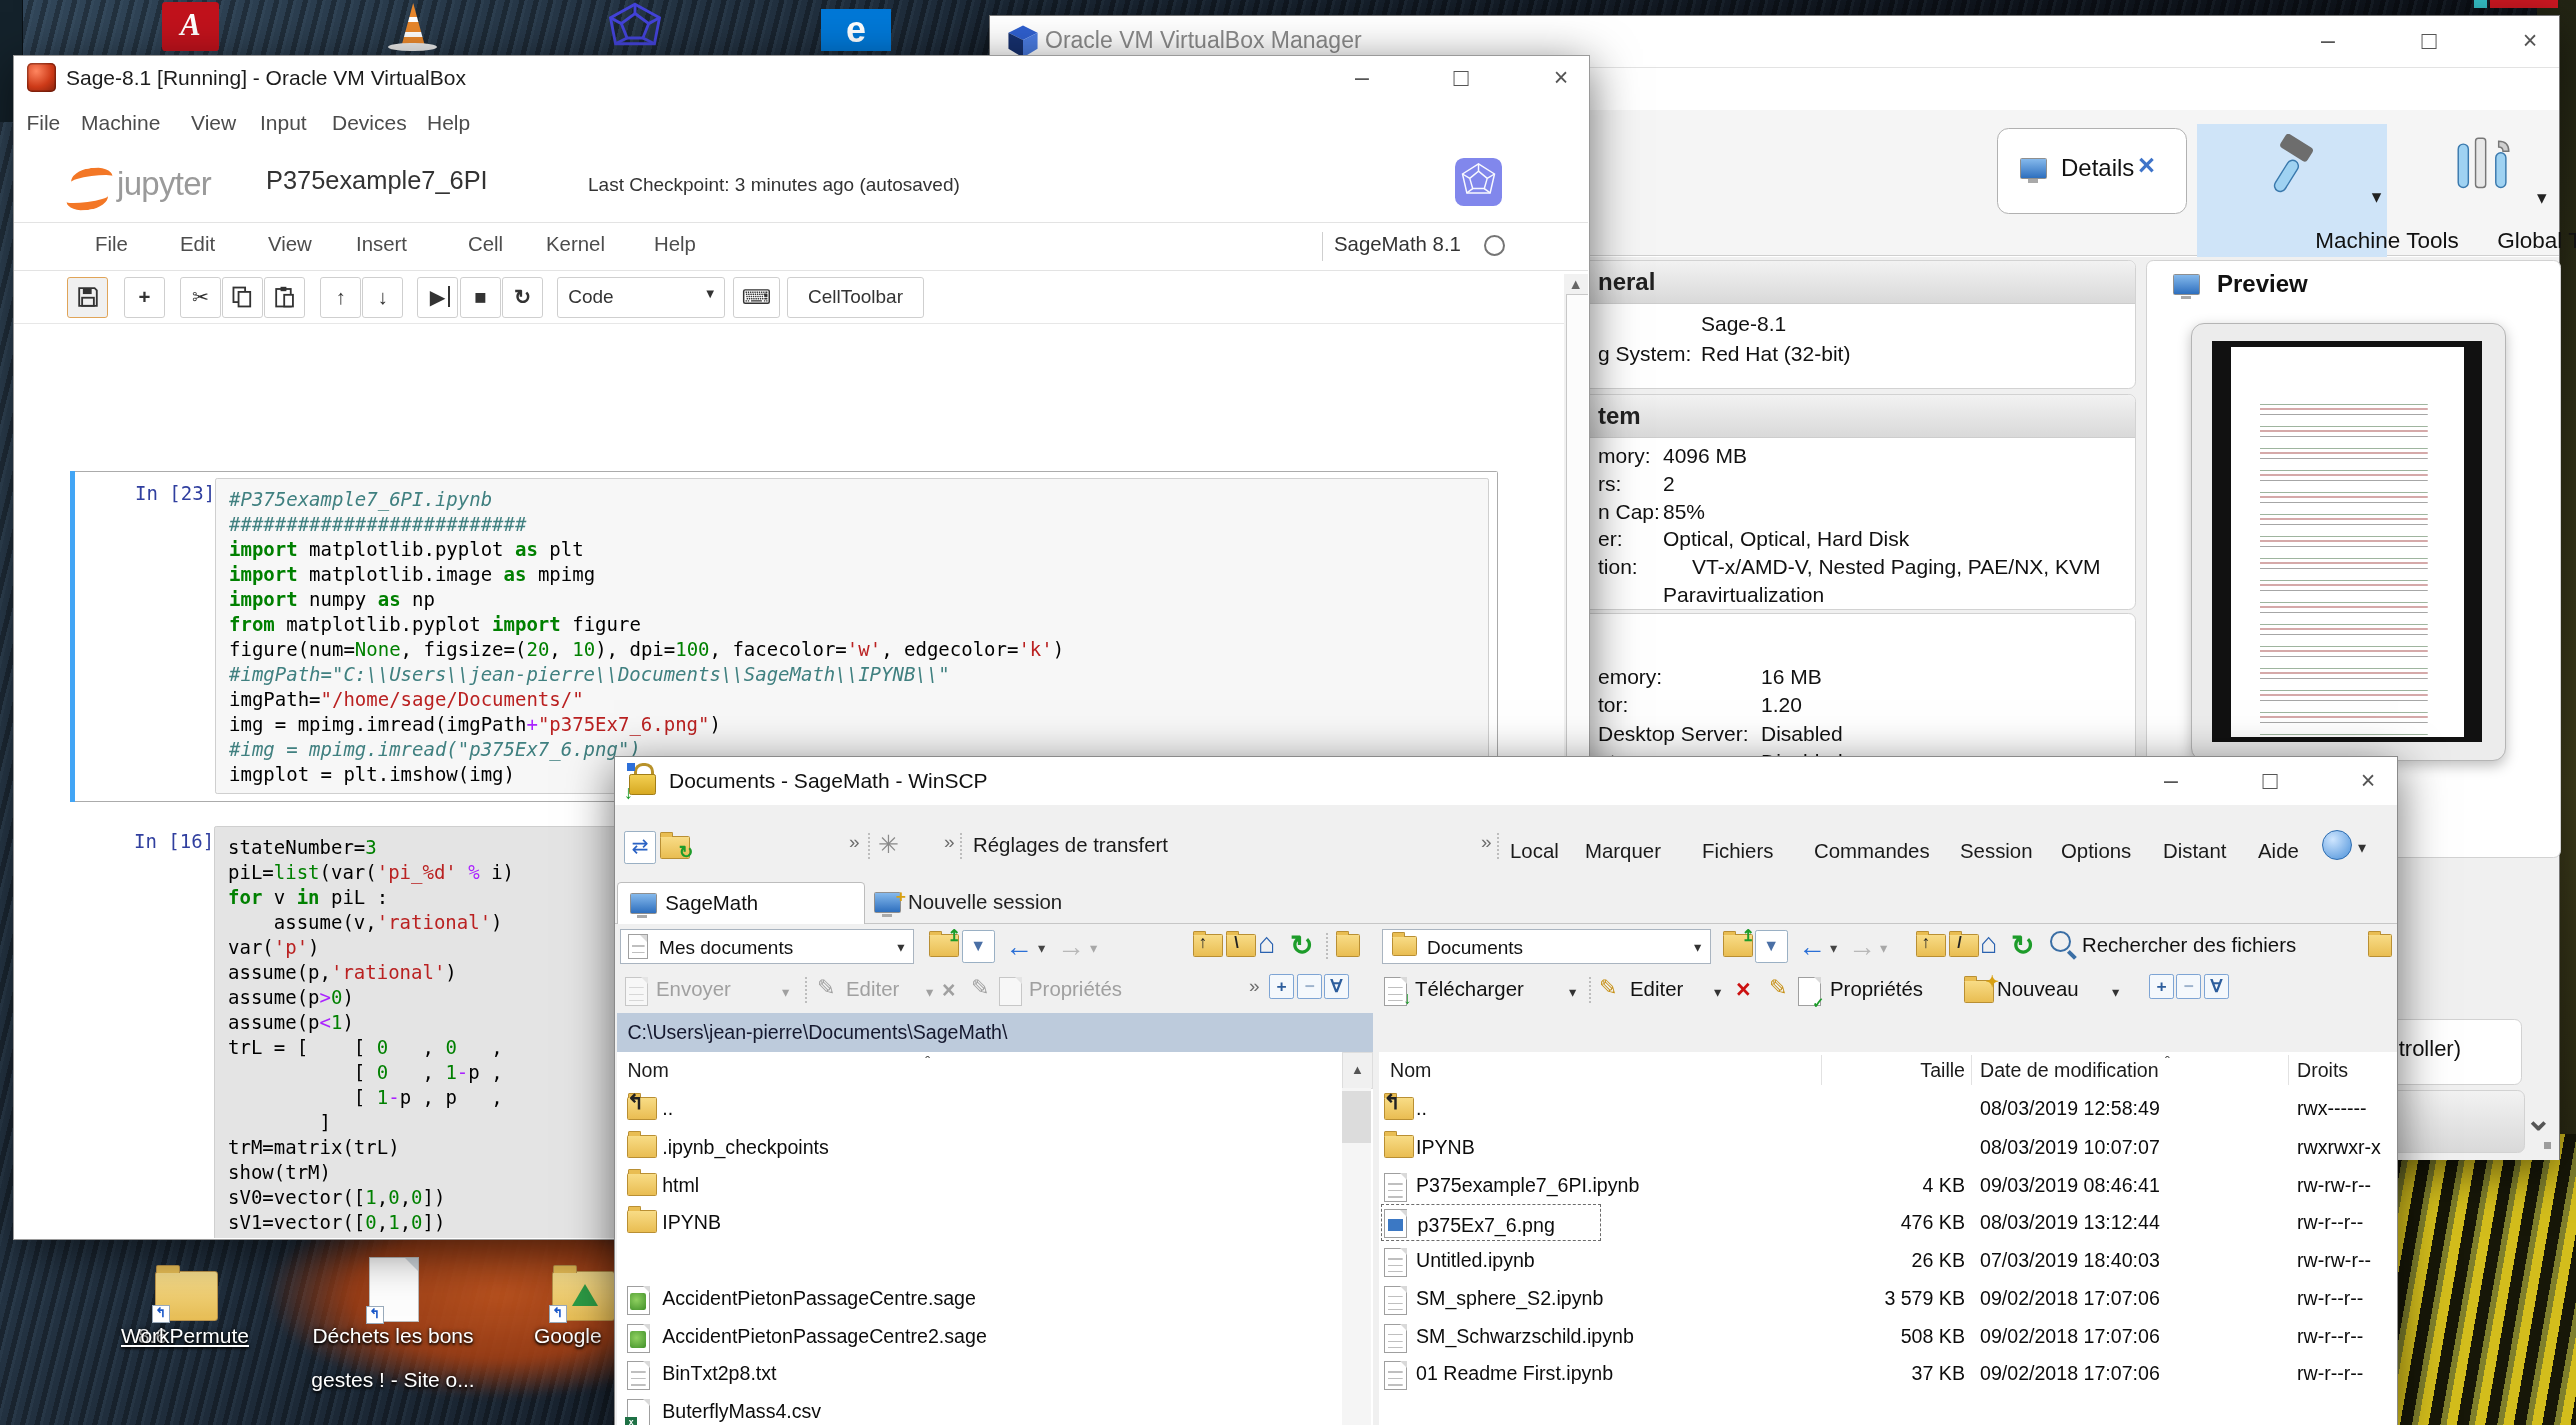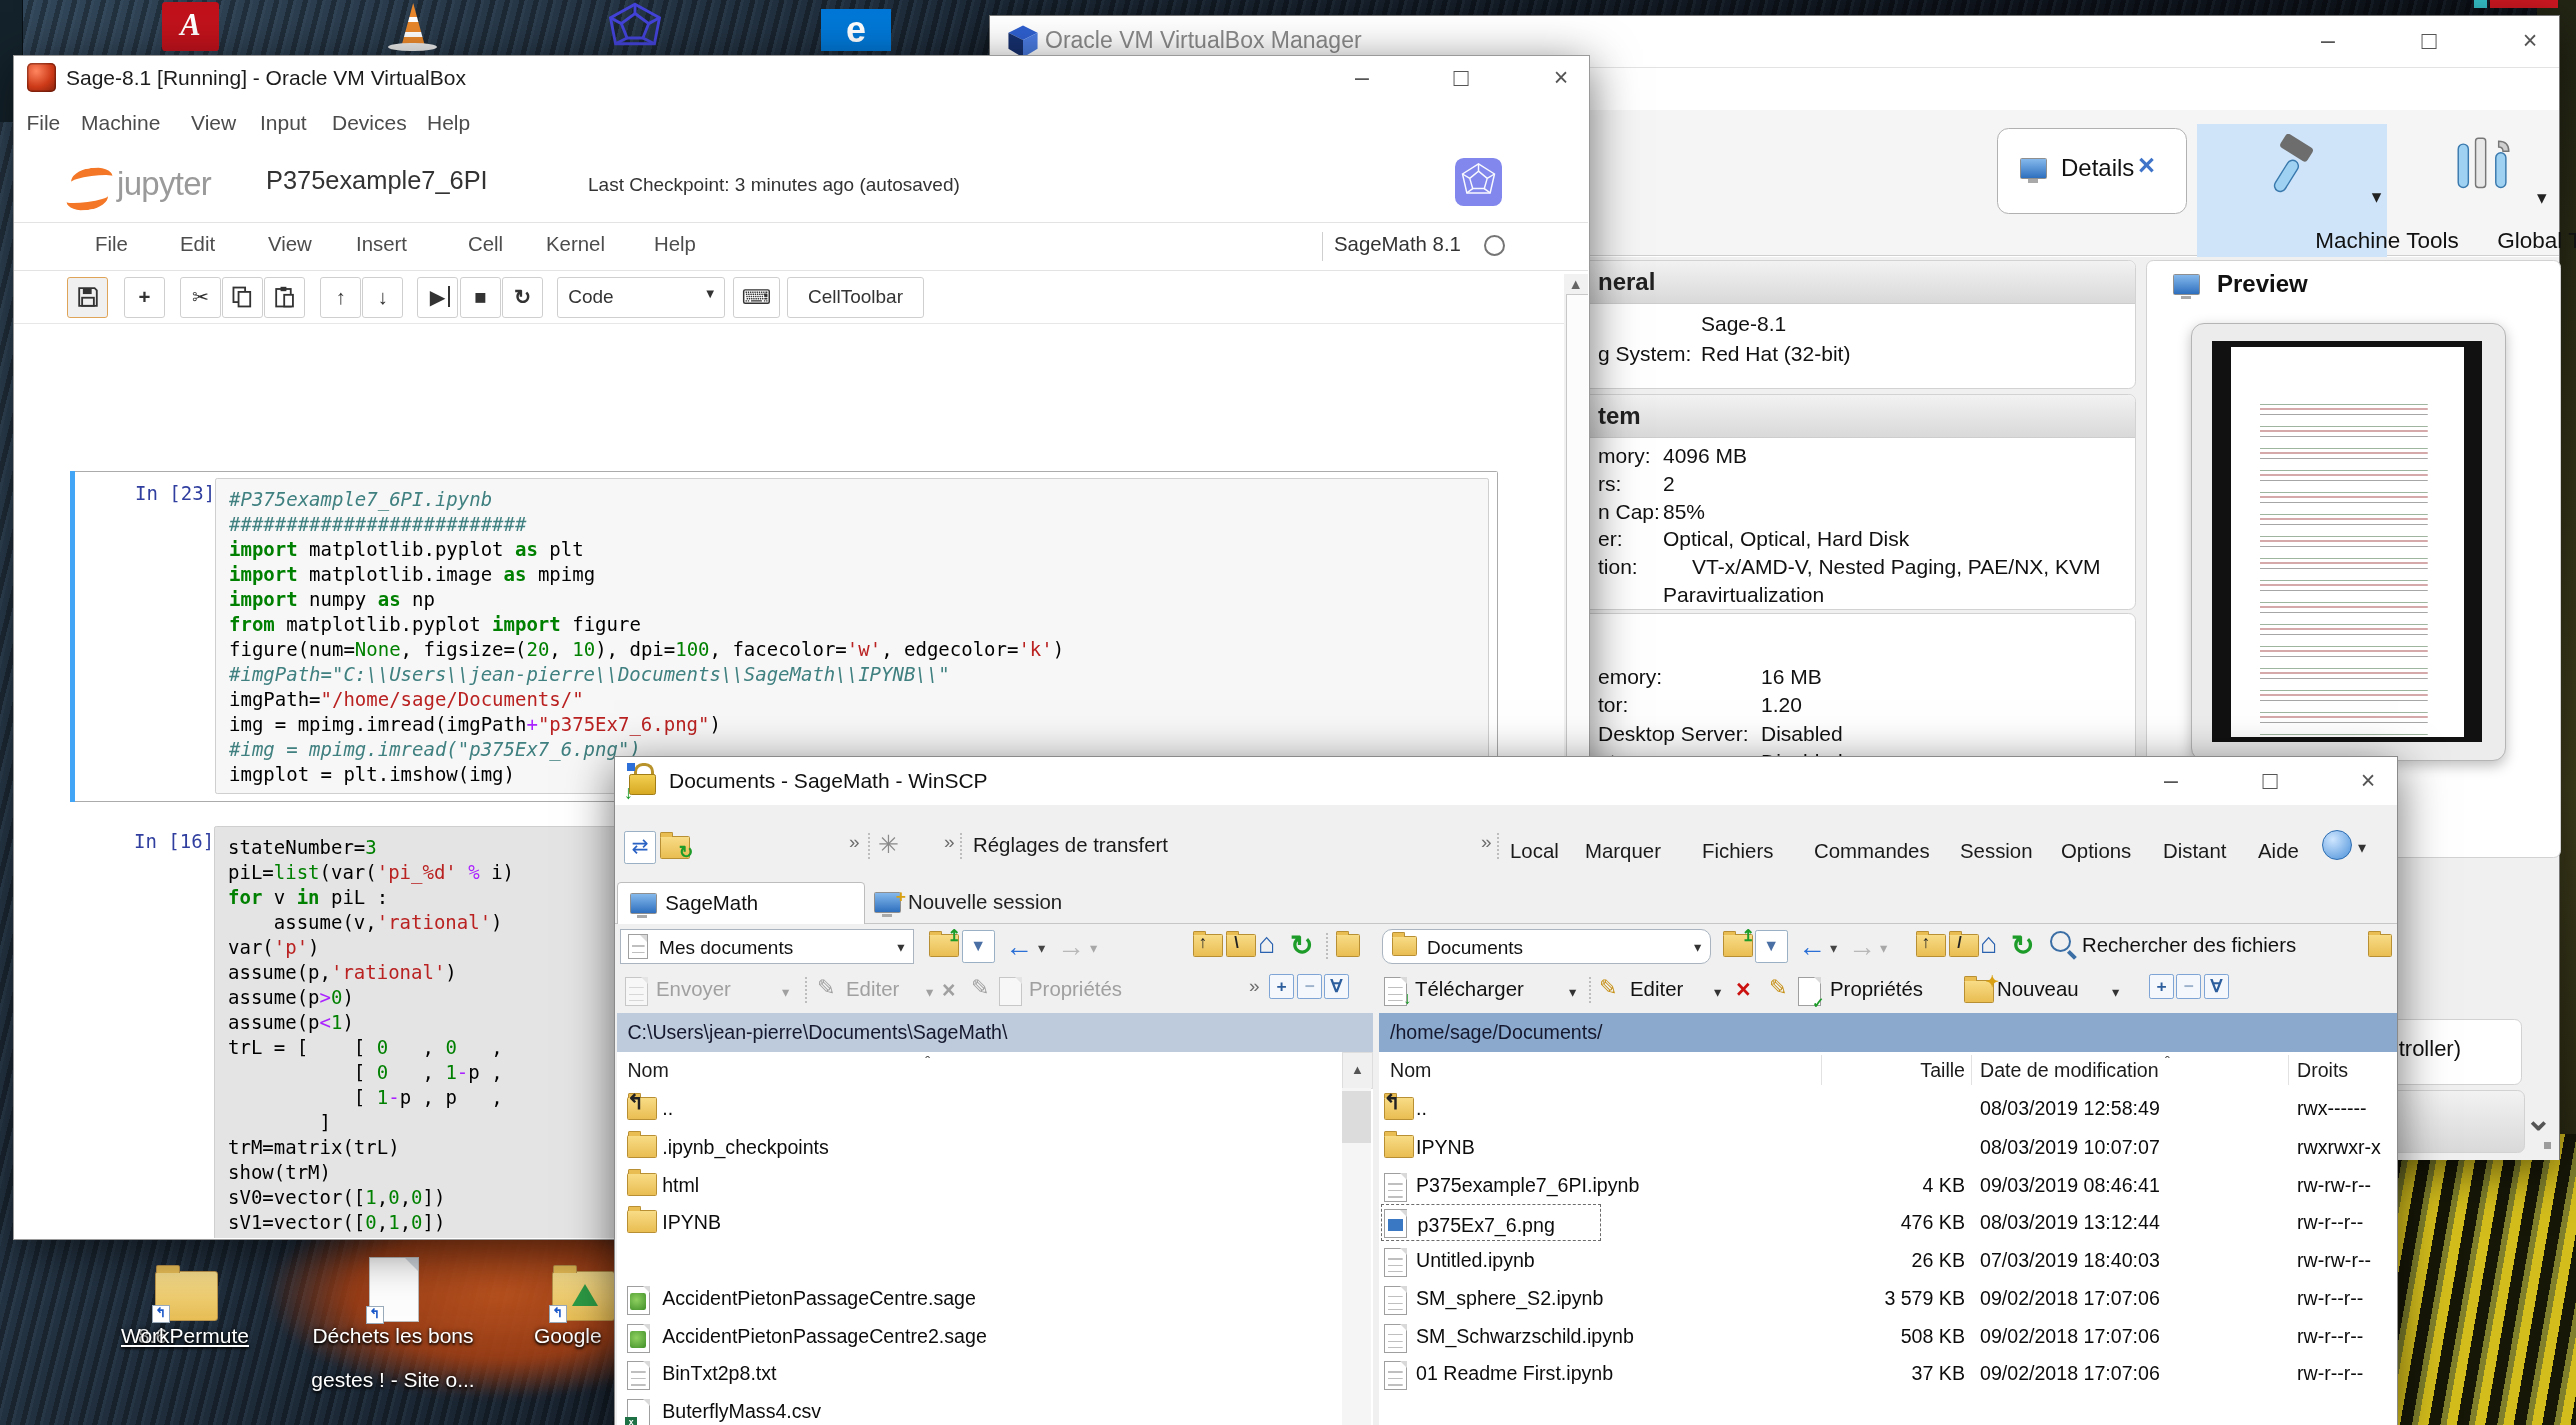--- a/index.html
+++ b/index.html
@@ -470,21 +470,21 @@
         <span class="ov" style="left:4.4px;top:-2.9px;color:#222;font-size:17.4px;">↑</span>
       </span>
     <span class="ic ic-folder" style="left:611px;top:177px;">
         <span class="ov" style="left:7.3px;top:-1.5px;color:#222;font-size:16px;">\</span>
       </span>
     <span class="abs" style="left:643px;top:170px;font-size:29px;color:#2a62b0;">⌂</span>
     <span class="abs" style="left:675px;top:172px;font-size:28px;font-weight:900;color:#1d9c2a;">↻</span>
     <span class="grip" style="left:711px;top:176px;"></span>
     <span class="ic ic-folder" style="left:721px;top:177px;width:22px;"></span>
 
-    <div class="ws-combo" style="left:767px;width:327px;border-radius:10px;">
+    <div class="ws-combo" style="left:767px;width:327px;">
       <span class="ic ic-folder" style="left:8.7px;top:5.8px;width:23px;height:18px;"></span>
       <span class="abs" style="left:44px;top:6.5px;">Documents</span>
       <span class="abs" style="right:8.7px;top:8.7px;font-size:14.5px;color:#333;">▾</span>
     </div>
     <span class="ic ic-folder" style="left:1108px;top:177px;">
         <span class="ov" style="right:-2.9px;top:-8.7px;color:#1d9c2a;font-size:16px;">↥</span>
       </span>
     <span class="chip" style="left:1140px;top:173px;background:#fff;border-color:#9ab0c4;"><span style="color:#4a6fa5;font-size:16px;line-height:29px;">▼</span></span>
     <span class="abs" style="left:1183px;top:174px;font-size:28px;font-weight:900;color:#2a6fd6;">←</span>
     <span class="abs" style="left:1215px;top:183px;font-size:14.5px;color:#444;">▾</span>
@@ -542,23 +542,20 @@
       <span class="abs" style="left:1382px;top:7.3px;font-size:20.4px;color:#111;">Nouveau</span>
       <span class="abs" style="left:1497px;top:13px;font-size:14.5px;color:#333;">▾</span>
       <span class="sqbtn" style="left:1534px;">+</span>
       <span class="sqbtn" style="left:1561px;color:#9db3cc;">−</span>
       <span class="sqbtn" style="left:1589px;">∀</span>
     </div>
 
     <div class="pathbar" style="left:2.2px;width:756px;background:#bdcbdc;">
       <span style="margin-left:10.2px;">C:\Users\jean-pierre\Documents\SageMath\</span>
     </div>
-    <div class="pathbar" style="left:764px;width:1018px;background:#8aa9cd;">
-      <span style="margin-left:11px;">/home/sage/Documents/</span>
-    </div>
 
     <div class="hdr" style="left:2.2px;width:756px;">
       <span class="abs" style="left:10.2px;top:6.5px;">Nom</span>
       <span class="abs caret" style="left:308px;top:1.5px;">ˆ</span>
     </div>
     <div class="abs" style="left:2.2px;top:331px;width:756px;height:338px;background:#fff;" id="wleft">
         <span class="fs-row" style="position:absolute;left:0;top:2.9px;width:756px;">
           <span class="ic ic-folder" style="position:absolute;left:10.2px;top:5.8px;">
             <span class="ov" style="position:absolute;left:-1.5px;top:-7.3px;color:#222;font-size:20.4px;">↰</span>
           </span>

